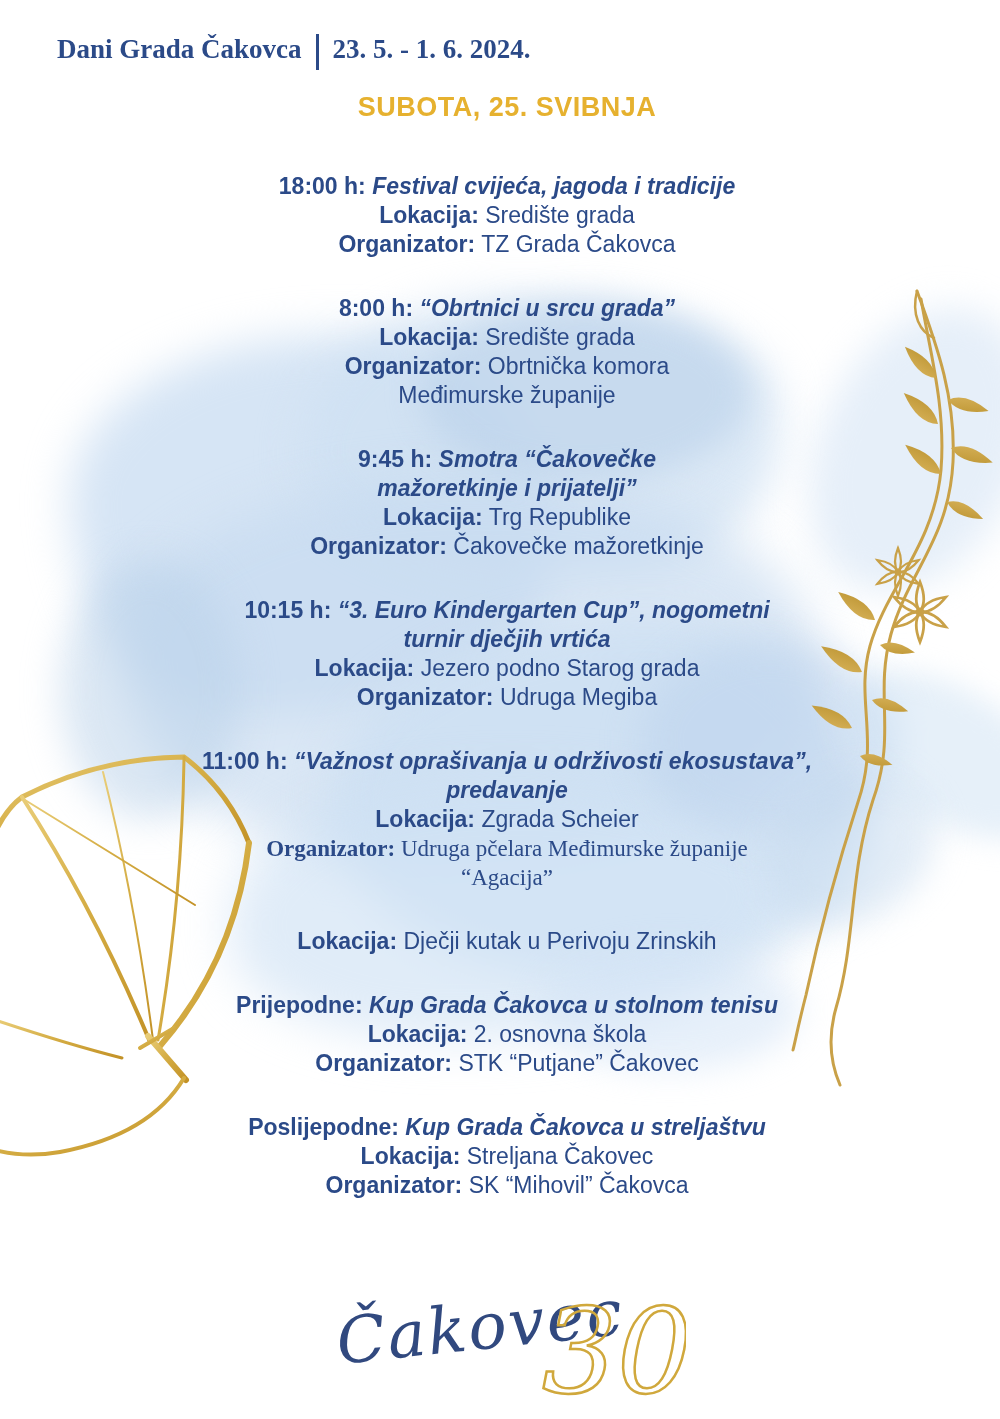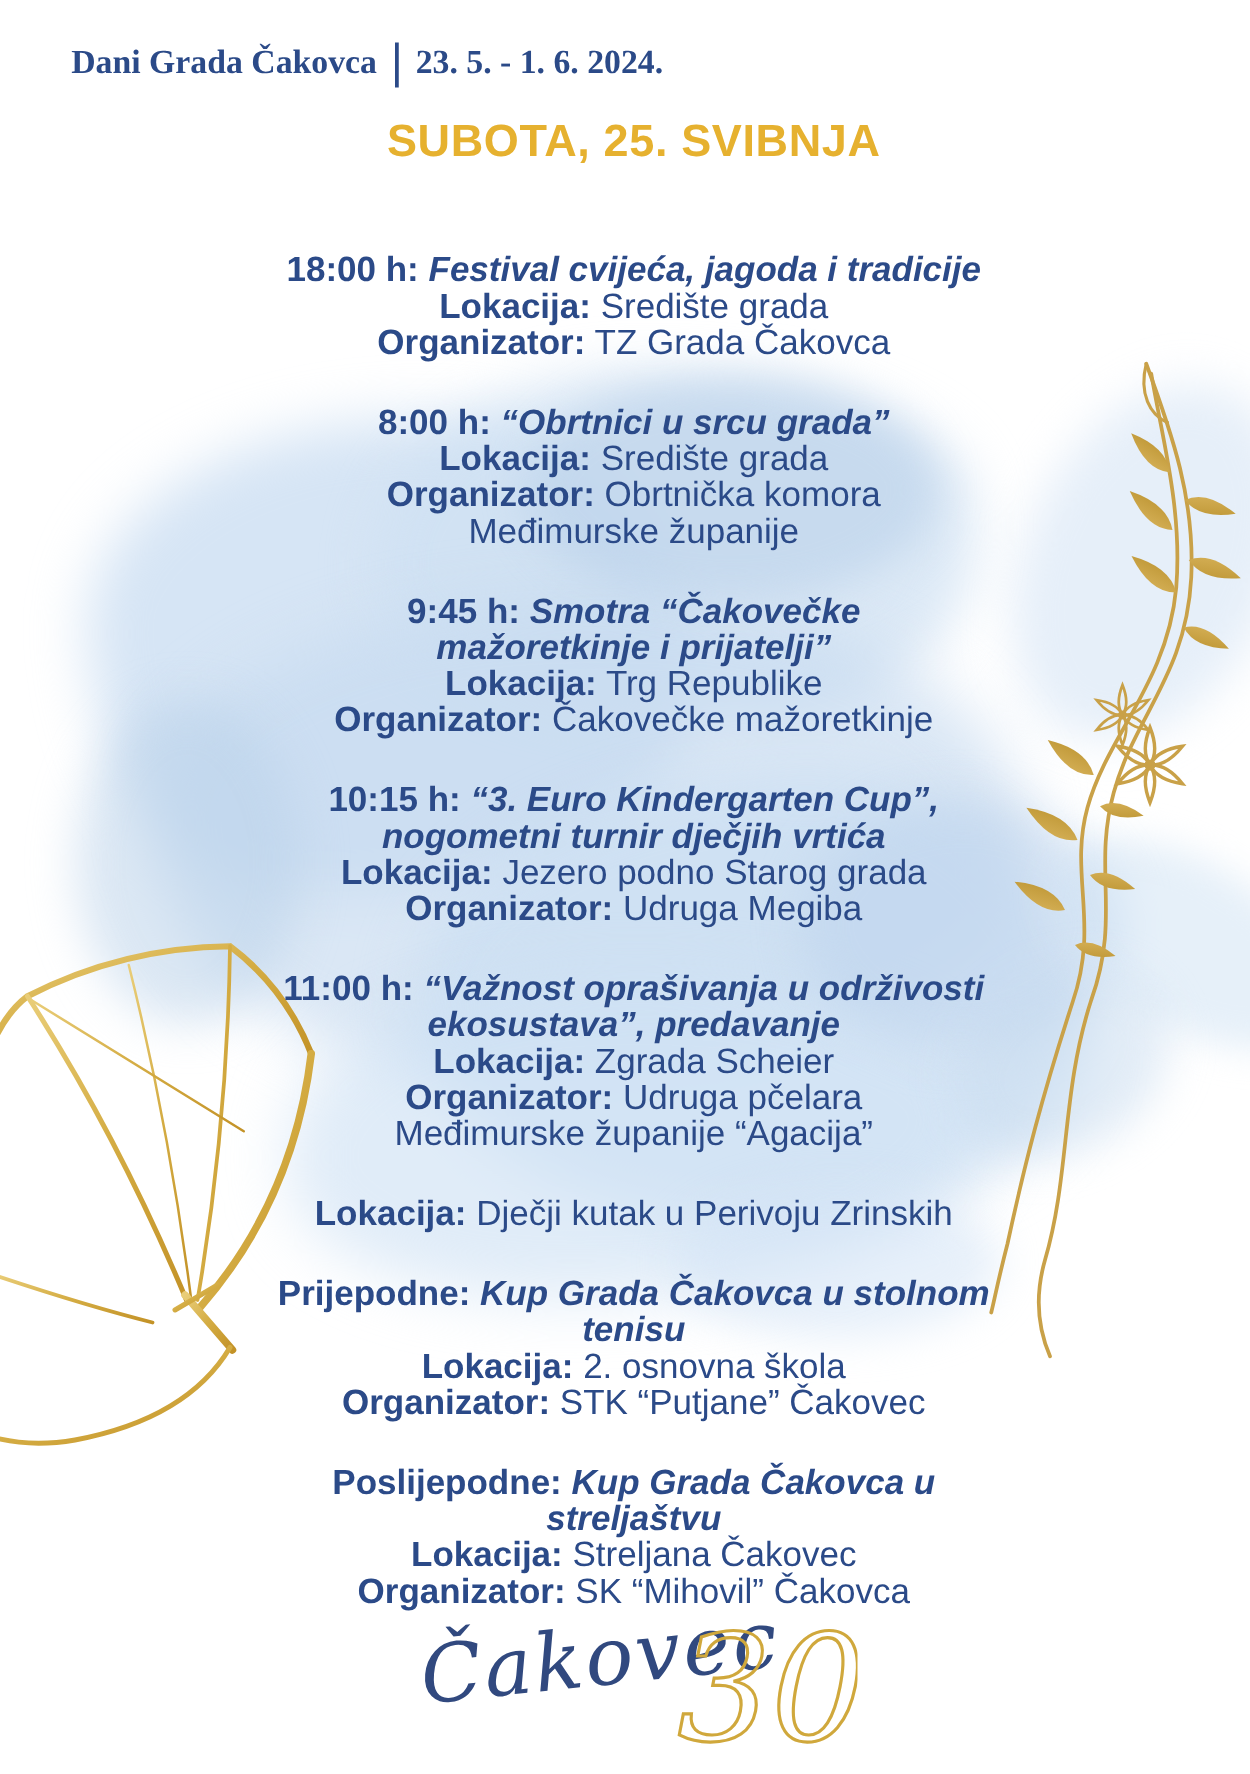--- a/index.html
+++ b/index.html
@@ -26,35 +26,35 @@
   .deco{position:absolute;left:0;top:0;z-index:2;}
   
   .topline{
     position:absolute;left:57px;top:34px;z-index:3;color:#2b4a88;
     font-family:"Liberation Serif",serif;font-size:27px;font-weight:bold;
     display:flex;
   }
   .topline .sep{display:inline-block;width:0;height:36px;border-left:3px solid #2b4a88;margin:0 14px;}
   h1.day{
     position:absolute;left:0;top:92px;width:1000px;z-index:3;margin:0;padding-left:14px;box-sizing:border-box;
-    text-align:center;color:#e6b12f;font-size:36px;font-weight:bold;letter-spacing:.5px;
+    text-align:center;color:#e6b12f;font-size:27px;font-weight:bold;letter-spacing:.5px;
   }
   
   .content{
     position:absolute;top:172px;left:calc(50% - 303px);width:620px;z-index:3;
-    text-align:center;color:#2b4a88;font-size:28px;line-height:29px;margin-top:29px;
+    text-align:center;color:#2b4a88;font-size:23px;line-height:29px;
   }
   .event{margin:0 0 35px 0;}
   .event p{margin:0;}
   .time,.lbl{font-weight:bold;}
   .title{font-weight:bold;font-style:italic;}
   #events .event:nth-of-type(2) .org-line{max-width:440px;margin-left:auto;margin-right:auto;}
   #events .event:nth-of-type(3) .title-line{max-width:420px;margin-left:auto;margin-right:auto;text-align:center;}
   #events .event:nth-of-type(4) .title-line{max-width:530px;margin-left:auto;margin-right:auto;text-align:center;}
-  #events .event:nth-of-type(5) .org-line{max-width:510px;margin-left:auto;margin-right:auto;}
+  #events .event:nth-of-type(5) .org-line{max-width:510px;margin-left:auto;margin-right:auto;font-family:Liberation Serif, serif;}
   #events .event:nth-of-type(6) .org-line{max-width:510px;margin-left:auto;margin-right:auto;}
   
   .logo-script{
     position:absolute;left:336px;top:1290px;z-index:3;color:#31497f;
     font-family:"DejaVu Serif",serif;font-style:italic;font-size:64px;letter-spacing:2px;
     transform:rotate(-6deg);
   }
   .logo-30{position:absolute;left:536px;top:1294px;z-index:3;}
 </style>
 </head>

